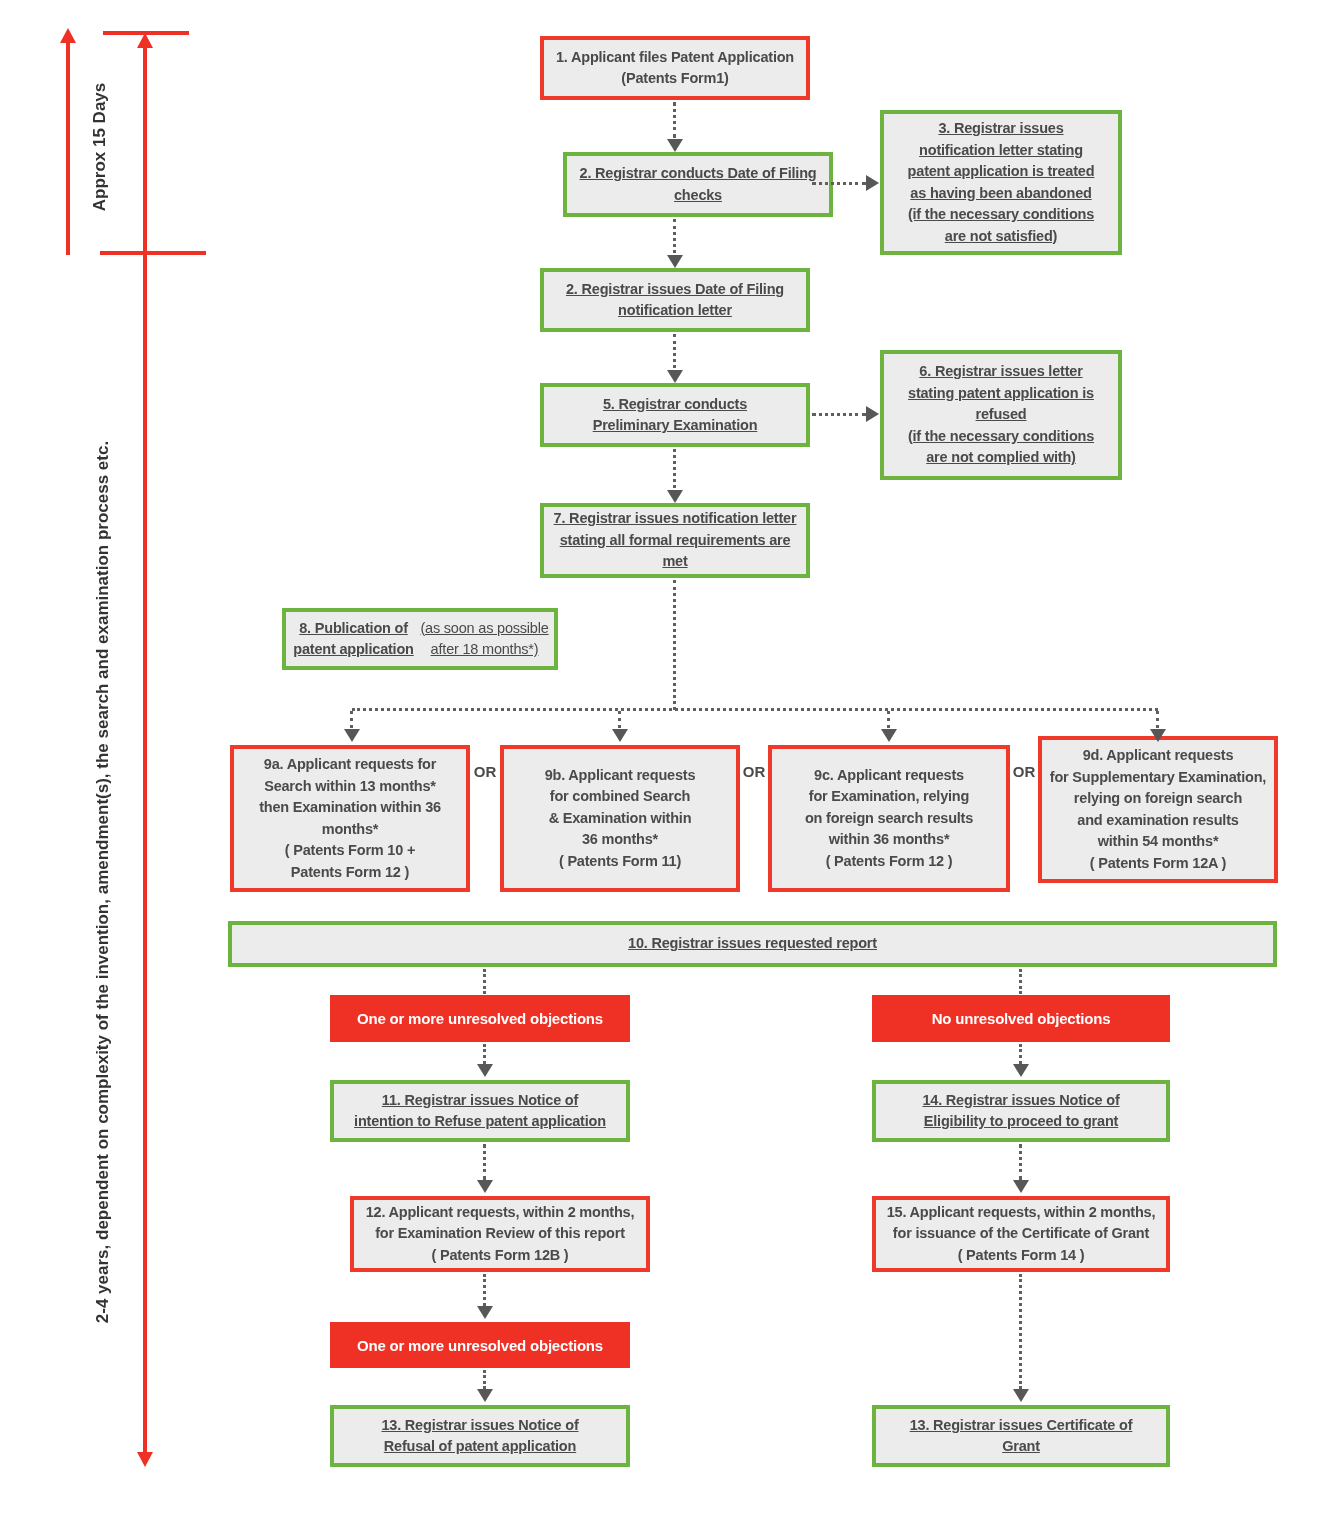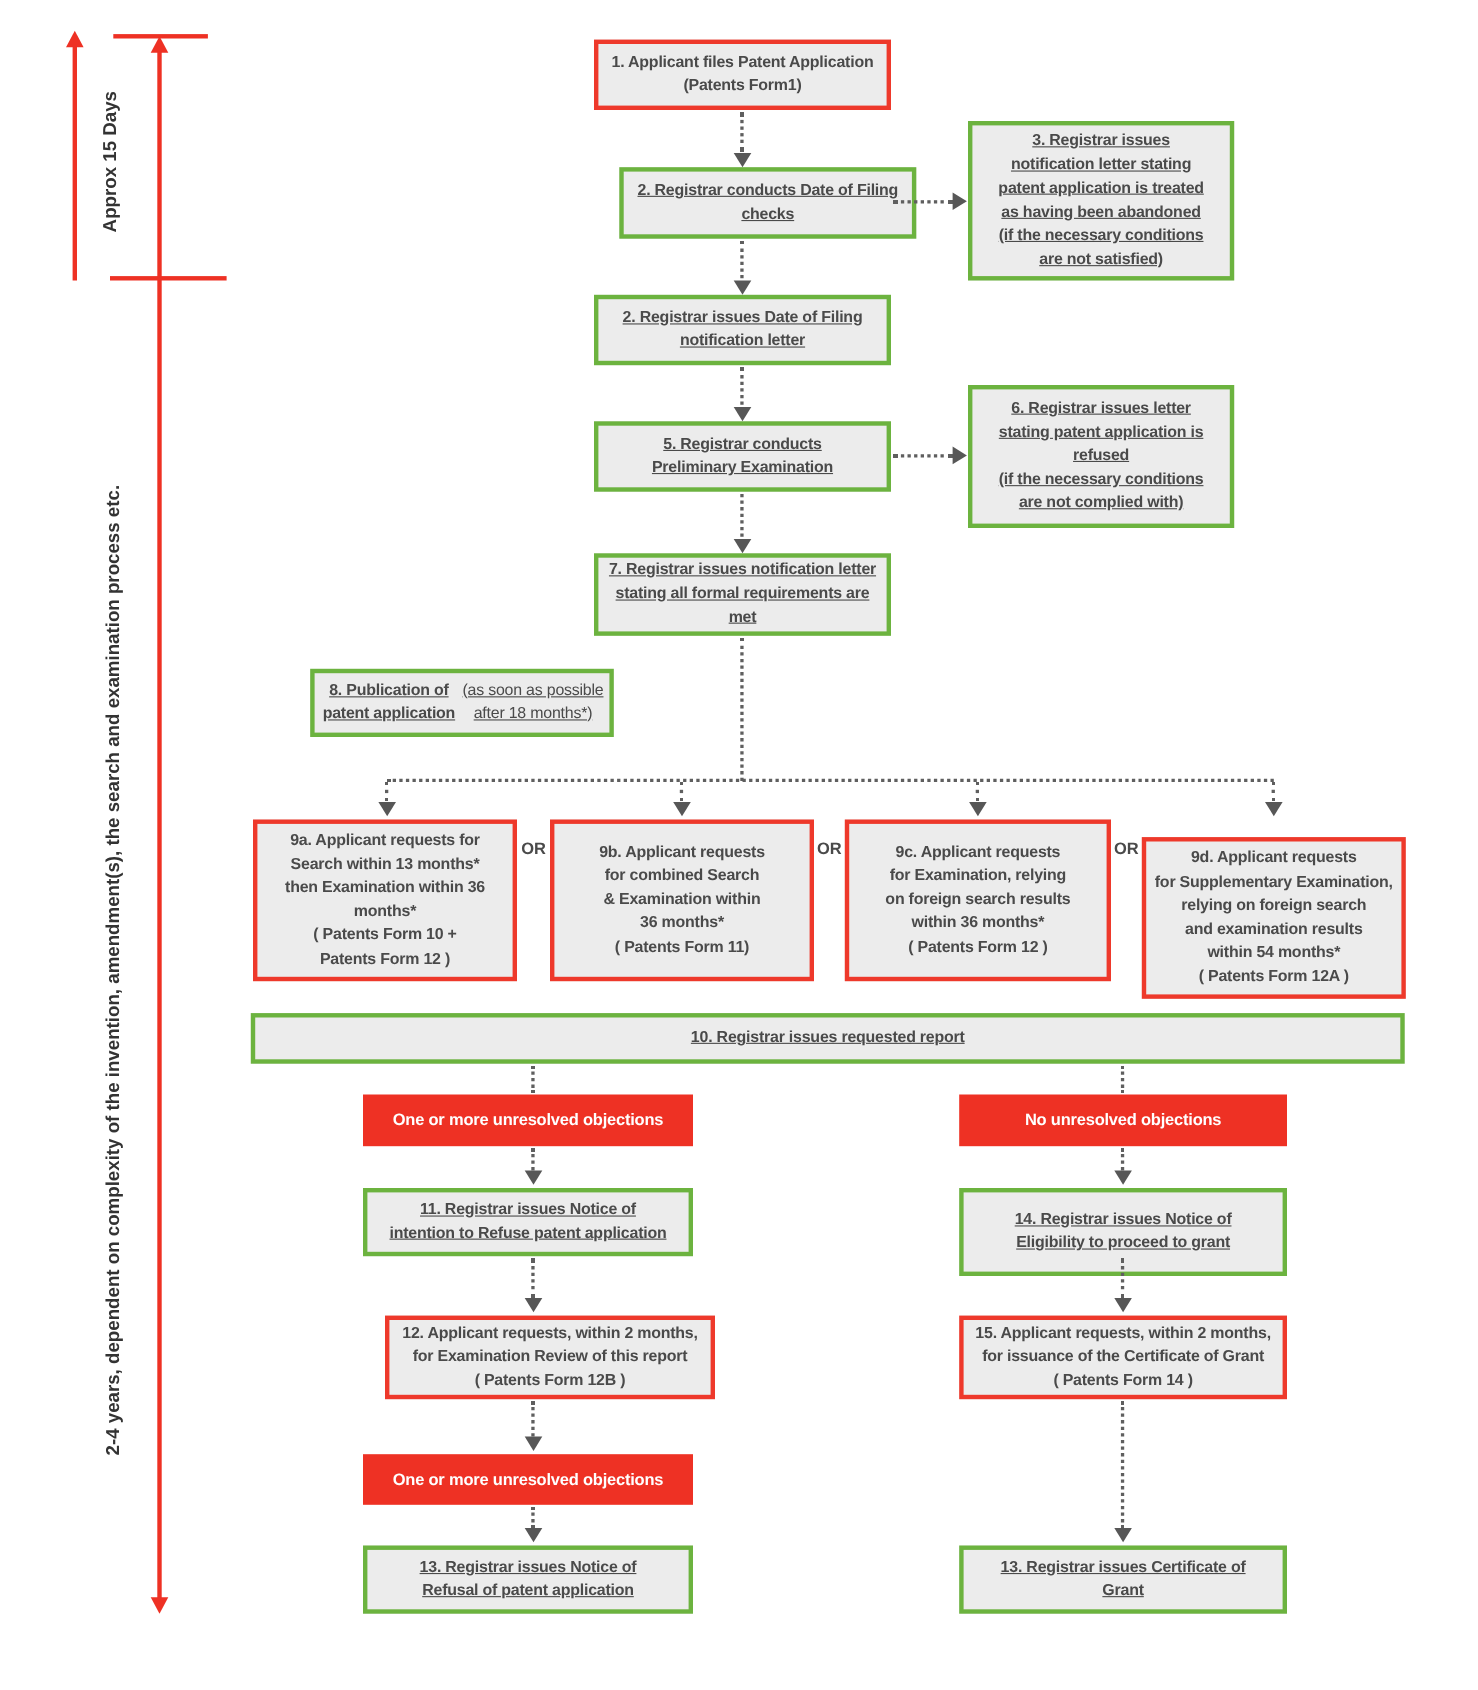--- a/index.html
+++ b/index.html
@@ -95,39 +95,39 @@
   <div class="node red" style="left:500px;  top:745px; width:240px; height:147px;">9b. Applicant requests
 for combined Search
 &amp; Examination within
 36 months*
 ( Patents Form 11)</div>
   <div class="node red" style="left:768px;  top:745px; width:242px; height:147px;">9c. Applicant requests
 for Examination, relying
 on foreign search results
 within 36 months*
 ( Patents Form 12 )</div>
-  <div class="node red" style="left:1038px; top:761px; width:240px; height:147px;">9d. Applicant requests
+  <div class="node red" style="left:1038px; top:736px; width:240px; height:147px;">9d. Applicant requests
 for Supplementary Examination,
 relying on foreign search
 and examination results
 within 54 months*
 ( Patents Form 12A )</div>
 
   <div class="or" style="left:468px;  top:763px;">OR</div>
   <div class="or" style="left:737px;  top:763px;">OR</div>
   <div class="or" style="left:1007px; top:763px;">OR</div>
 
   <div class="node green" style="left:228px; top:921px; width:1049px; height:46px;">10. Registrar issues requested report</div>
 
   <div class="tag" style="left:330px; top:995px; width:300px; height:47px;">One or more unresolved objections</div>
   <div class="tag" style="left:872px; top:995px; width:298px; height:47px;">No unresolved objections</div>
 
   <div class="node green" style="left:330px; top:1080px; width:300px; height:62px;">11. Registrar issues Notice of
 intention to Refuse patent application</div>
-  <div class="node green" style="left:872px; top:1080px; width:298px; height:80px;">14. Registrar issues Notice of
+  <div class="node green" style="left:872px; top:1080px; width:298px; height:62px;">14. Registrar issues Notice of
 Eligibility to proceed to grant</div>
 
   <div class="node red" style="left:350px; top:1196px; width:300px; height:76px;">12. Applicant requests, within 2 months,
 for Examination Review of this report
 ( Patents Form 12B )</div>
   <div class="node red" style="left:872px; top:1196px; width:298px; height:76px;">15. Applicant requests, within 2 months,
 for issuance of the Certificate of Grant
 ( Patents Form 14 )</div>
 
   <div class="tag" style="left:330px; top:1322px; width:300px; height:46px;">One or more unresolved objections</div>

